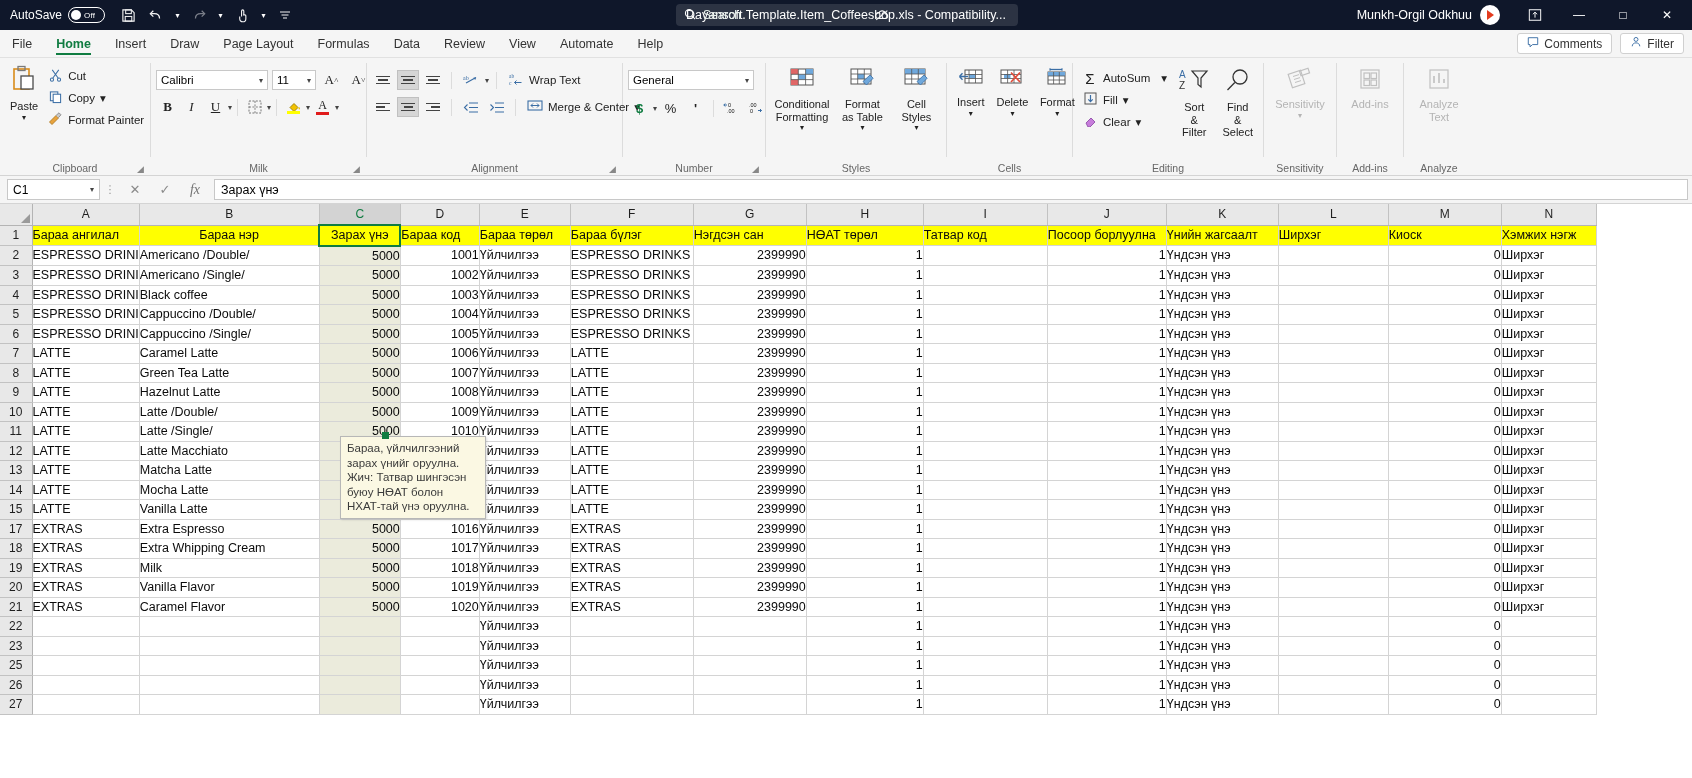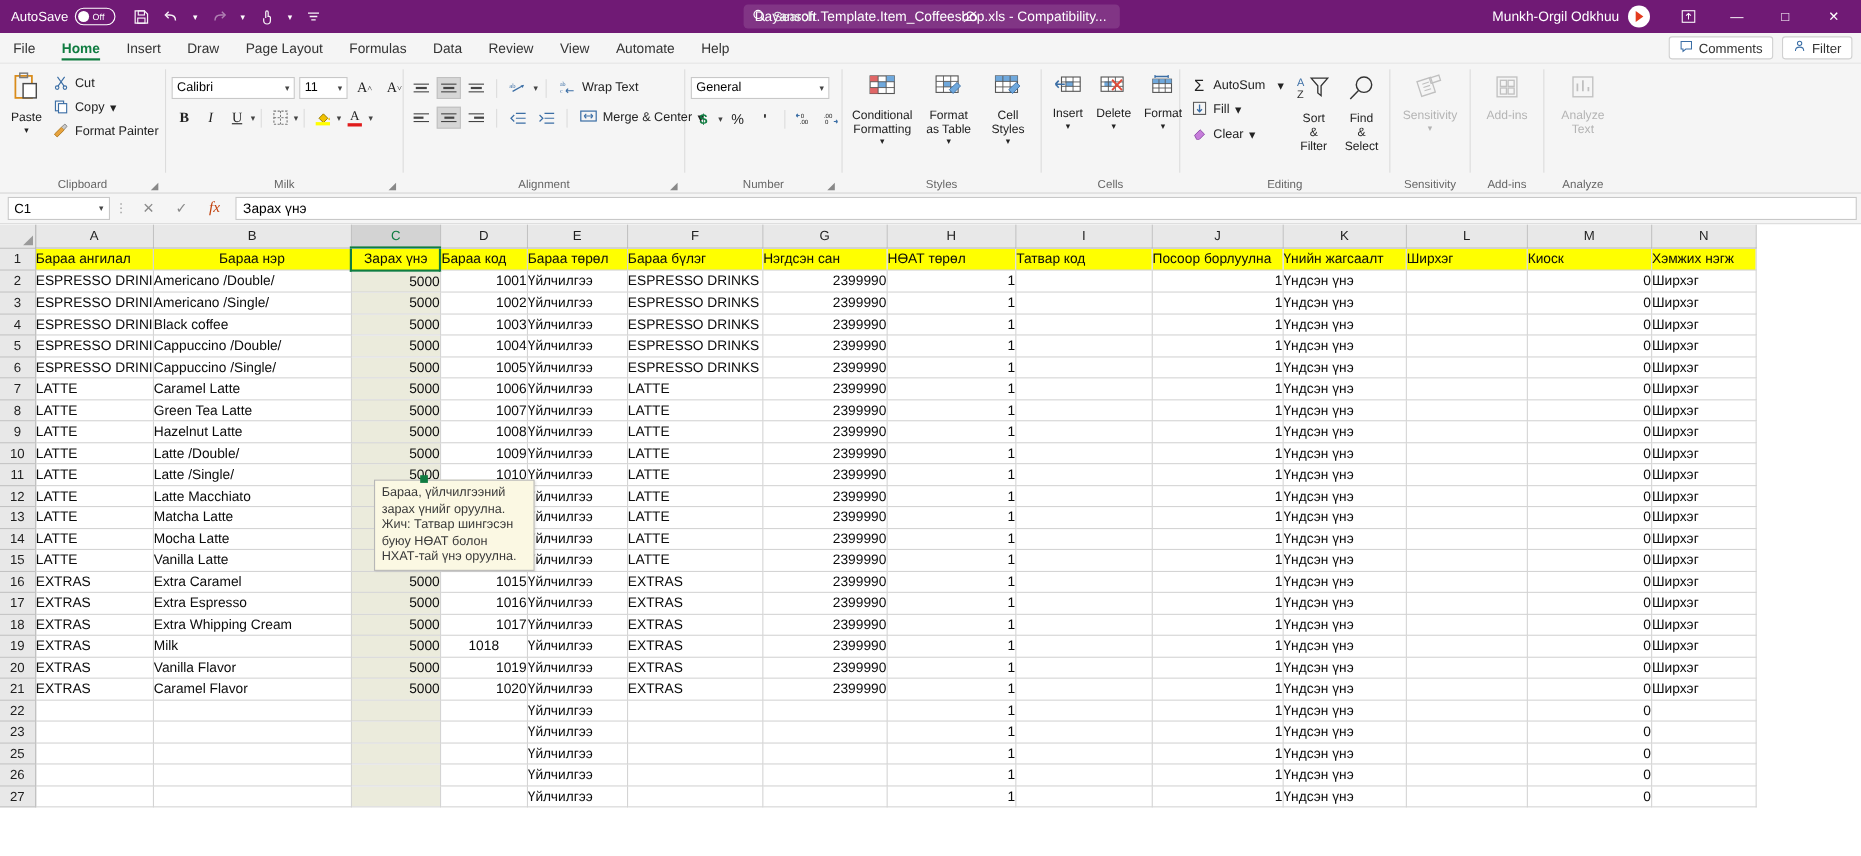--- a/index.html
+++ b/index.html
@@ -6,21 +6,21 @@
   html, body {
     margin: 0; padding: 0;
     width: 1692px; height: 778px;
     overflow: hidden;
     font-family: "Liberation Sans", sans-serif;
     background: #ffffff;
   }
 
   
   .titlebar {
-    height: 30px; background: #701a75; color: #ffffff;
+    height: 30px; background: #0f172a; color: #ffffff;
     display: flex; align-items: center; position: relative;
     font-size: 12px;
   }
   .tb-left { display: flex; align-items: center; padding-left: 10px; gap: 2px; }
   .autosave-wrap { display: flex; align-items: center; gap: 6px; margin-right: 8px; }
   .autosave-label { font-size: 12px; }
   .toggle {
     width: 37px; height: 16px; border-radius: 8px;
     border: 1px solid #ffffff; background: transparent;
     display: flex; align-items: center; padding: 0 2px; gap: 3px;
@@ -147,21 +147,21 @@
   .namebox {
     width: 93px; height: 21px; background: #fff; border: 1px solid #c8c8c8;
     display: flex; align-items: center; justify-content: space-between;
     padding: 0 5px; font-size: 12px; margin-left: 3px;
   }
   .fb-dots { width: 20px; text-align: center; color: #999; font-size: 11px; }
   .fb-ic {
     width: 30px; height: 22px; display: flex; align-items: center; justify-content: center;
     font-size: 13px; color: #8a8a8a;
   }
-  .fb-ic.fx { color: #c2410c; font-family: "Liberation Serif", serif; font-style: italic; font-size: 14px; }
+  .fb-ic.fx { color: #737373; font-family: "Liberation Serif", serif; font-style: italic; font-size: 14px; }
   .fb-input {
     flex: 1; height: 21px; background: #fff; border: 1px solid #c8c8c8;
     display: flex; align-items: center; padding: 0 6px; font-size: 12.5px; margin-left: 4px;
   }
 
   
   .gridwrap { position: relative; height: 578px; overflow: hidden; background: #fff; }
   table.grid { border-collapse: collapse; table-layout: fixed; }
   table.grid td, table.grid th { padding: 0; margin: 0; }
 
@@ -1023,37 +1023,20 @@
           <td class="cell num" style="width: 113px;">2399990</td>
           <td class="cell num" style="width: 117px;">1</td>
           <td class="cell" style="width: 124px;"></td>
           <td class="cell num" style="width: 119px;">1</td>
           <td class="cell" style="width: 112px;">Үндсэн үнэ</td>
           <td class="cell" style="width: 110px;"></td>
           <td class="cell num" style="width: 113px;">0</td>
           <td class="cell" style="width: 95px;">Ширхэг</td>
         </tr>
         <tr>
-          <td class="rowhdr">16</td>
-          <td class="cell" style="width: 103px;">EXTRAS</td>
-          <td class="cell" style="width: 180px;">Extra Caramel</td>
-          <td class="cell num ctint" style="width: 81px;">5000</td>
-          <td class="cell num" style="width: 79px;">1015</td>
-          <td class="cell" style="width: 91px;">Үйлчилгээ</td>
-          <td class="cell" style="width: 123px;">EXTRAS</td>
-          <td class="cell num" style="width: 113px;">2399990</td>
-          <td class="cell num" style="width: 117px;">1</td>
-          <td class="cell" style="width: 124px;"></td>
-          <td class="cell num" style="width: 119px;">1</td>
-          <td class="cell" style="width: 112px;">Үндсэн үнэ</td>
-          <td class="cell" style="width: 110px;"></td>
-          <td class="cell num" style="width: 113px;">0</td>
-          <td class="cell" style="width: 95px;">Ширхэг</td>
-        </tr>
-        <tr>
           <td class="rowhdr">17</td>
           <td class="cell" style="width: 103px;">EXTRAS</td>
           <td class="cell" style="width: 180px;">Extra Espresso</td>
           <td class="cell num ctint" style="width: 81px;">5000</td>
           <td class="cell num" style="width: 79px;">1016</td>
           <td class="cell" style="width: 91px;">Үйлчилгээ</td>
           <td class="cell" style="width: 123px;">EXTRAS</td>
           <td class="cell num" style="width: 113px;">2399990</td>
           <td class="cell num" style="width: 117px;">1</td>
           <td class="cell" style="width: 124px;"></td>
@@ -1078,21 +1061,21 @@
           <td class="cell" style="width: 112px;">Үндсэн үнэ</td>
           <td class="cell" style="width: 110px;"></td>
           <td class="cell num" style="width: 113px;">0</td>
           <td class="cell" style="width: 95px;">Ширхэг</td>
         </tr>
         <tr>
           <td class="rowhdr">19</td>
           <td class="cell" style="width: 103px;">EXTRAS</td>
           <td class="cell" style="width: 180px;">Milk</td>
           <td class="cell num ctint" style="width: 81px;">5000</td>
-          <td class="cell num" style="width: 79px; text-align: center;">1018</td>
+          <td class="cell num" style="width: 79px;">1018</td>
           <td class="cell" style="width: 91px;">Үйлчилгээ</td>
           <td class="cell" style="width: 123px;">EXTRAS</td>
           <td class="cell num" style="width: 113px;">2399990</td>
           <td class="cell num" style="width: 117px;">1</td>
           <td class="cell" style="width: 124px;"></td>
           <td class="cell num" style="width: 119px;">1</td>
           <td class="cell" style="width: 112px;">Үндсэн үнэ</td>
           <td class="cell" style="width: 110px;"></td>
           <td class="cell num" style="width: 113px;">0</td>
           <td class="cell" style="width: 95px;">Ширхэг</td>

